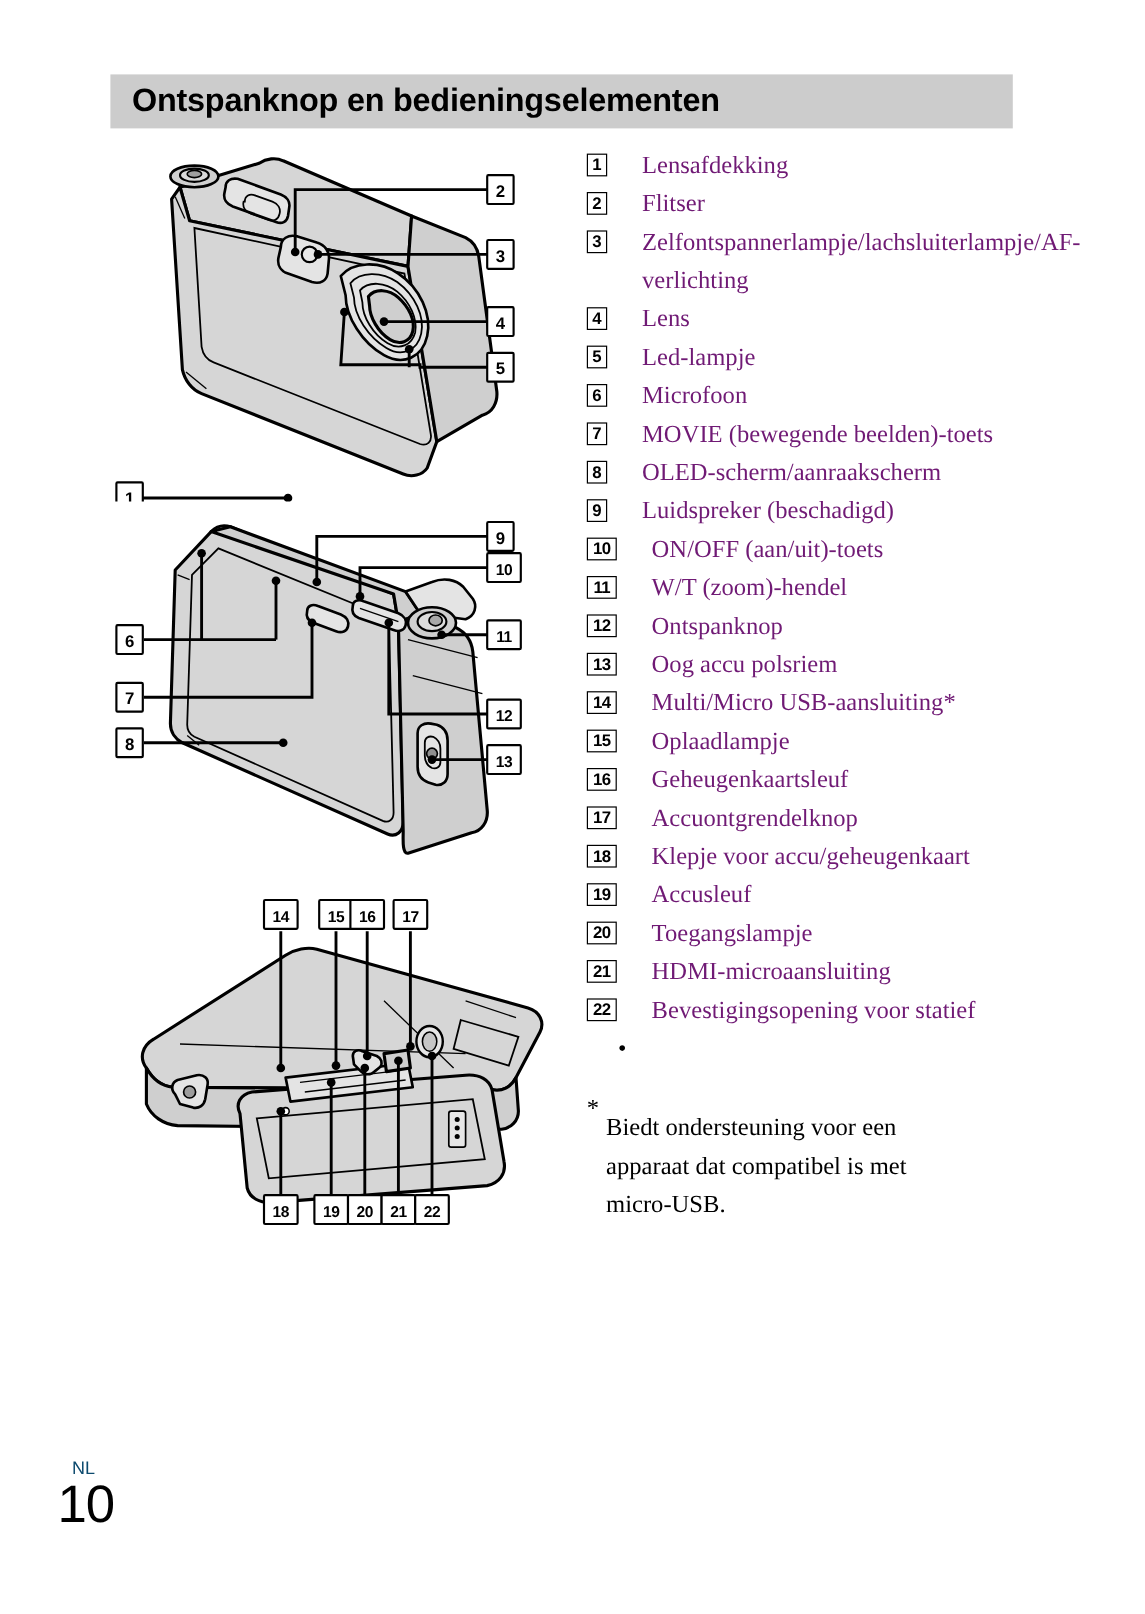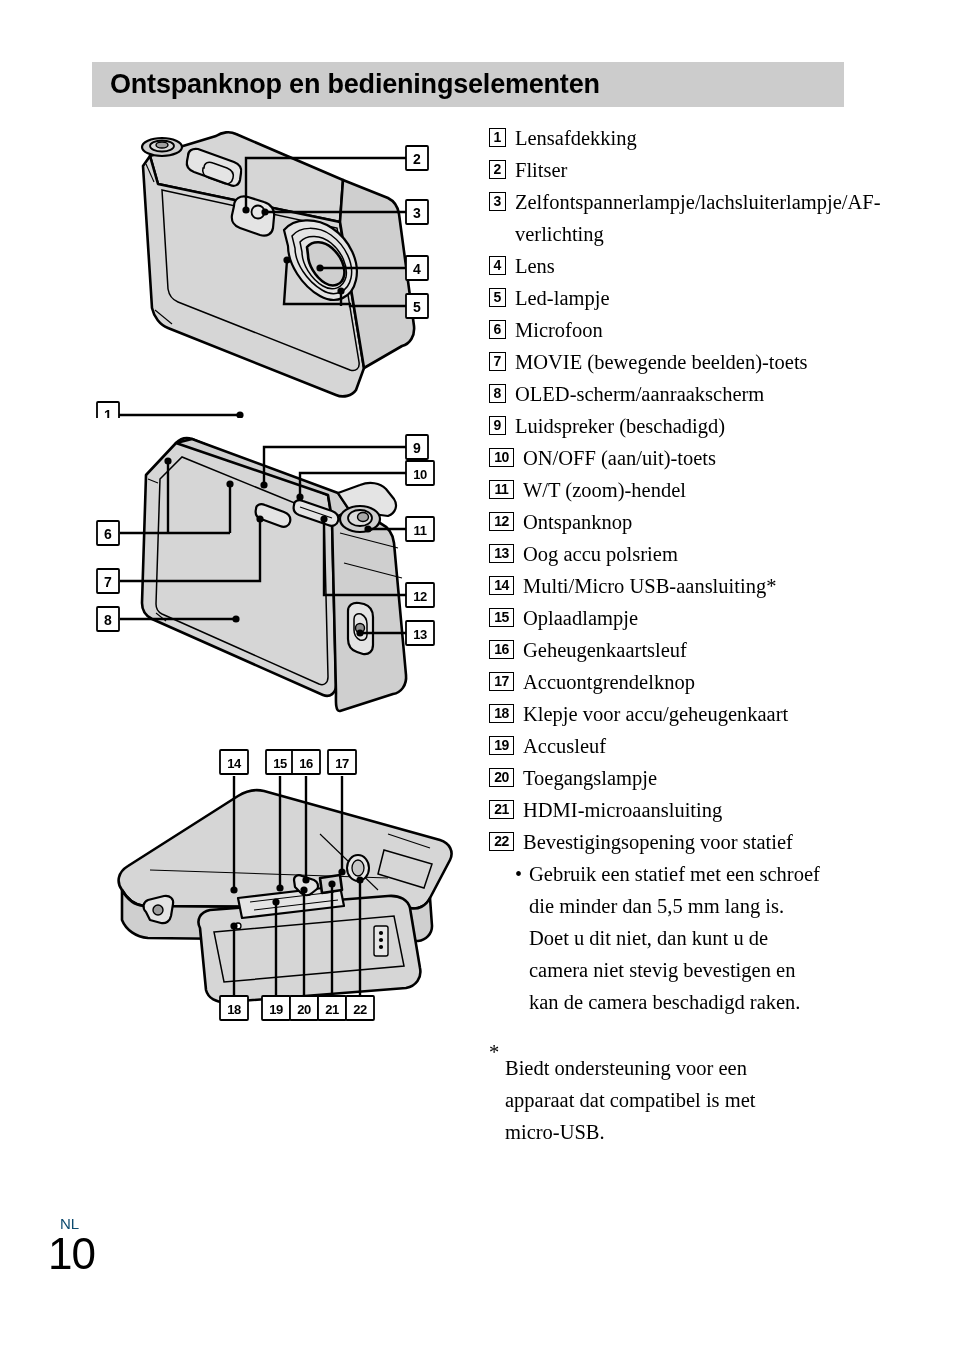--- a/index.html
+++ b/index.html
@@ -42,22 +42,23 @@
     height:19px;min-width:17px;
     margin-top:6px;margin-right:9px;
     font-family:"Liberation Sans", sans-serif;
     font-weight:bold;font-size:14px;line-height:16px;
     text-align:center;color:#000;
     padding:0 1.5px;
   }
   .numbox.wide{min-width:25px;letter-spacing:-0.5px;padding:0 1px;}
   .itemtext{
     font-family:"Liberation Serif", serif;
-    font-size:20.5px;line-height:32px;color:#000000;
+    font-size:20.5px;line-height:32px;color:#701a75;
     flex:1 1 auto;
+    margin-left:20px;
   }
   .bullet{
     display:flex;align-items:flex-start;
     margin-left:26px;
   }
   .bullet .dot{
     flex:0 0 auto;width:14px;font-size:20px;line-height:32px;text-align:left;
   }
   .bullet .btext{
     font-family:"Liberation Serif", serif;
@@ -546,21 +547,20 @@
       <div class="numbox wide">21</div>
       <div class="itemtext">HDMI-microaansluiting</div>
     </div>
     <div class="item">
       <div class="numbox wide">22</div>
       <div class="itemtext">Bevestigingsopening voor statief</div>
     </div>
 
     <div class="bullet">
       <div class="dot">•</div>
-      <div class="btext">Gebruik een statief met een schroef die minder dan 5,5 mm lang is. Doet u dit niet, dan kunt u de camera niet stevig bevestigen en kan de camera beschadigd raken.</div>
     </div>
 
     <div class="footnote">
       <div class="star">*</div>
       <div class="ftext">Biedt ondersteuning voor een apparaat dat compatibel is met micro-USB.</div>
     </div>
 
   </div>
 
   <div class="pagenum">

